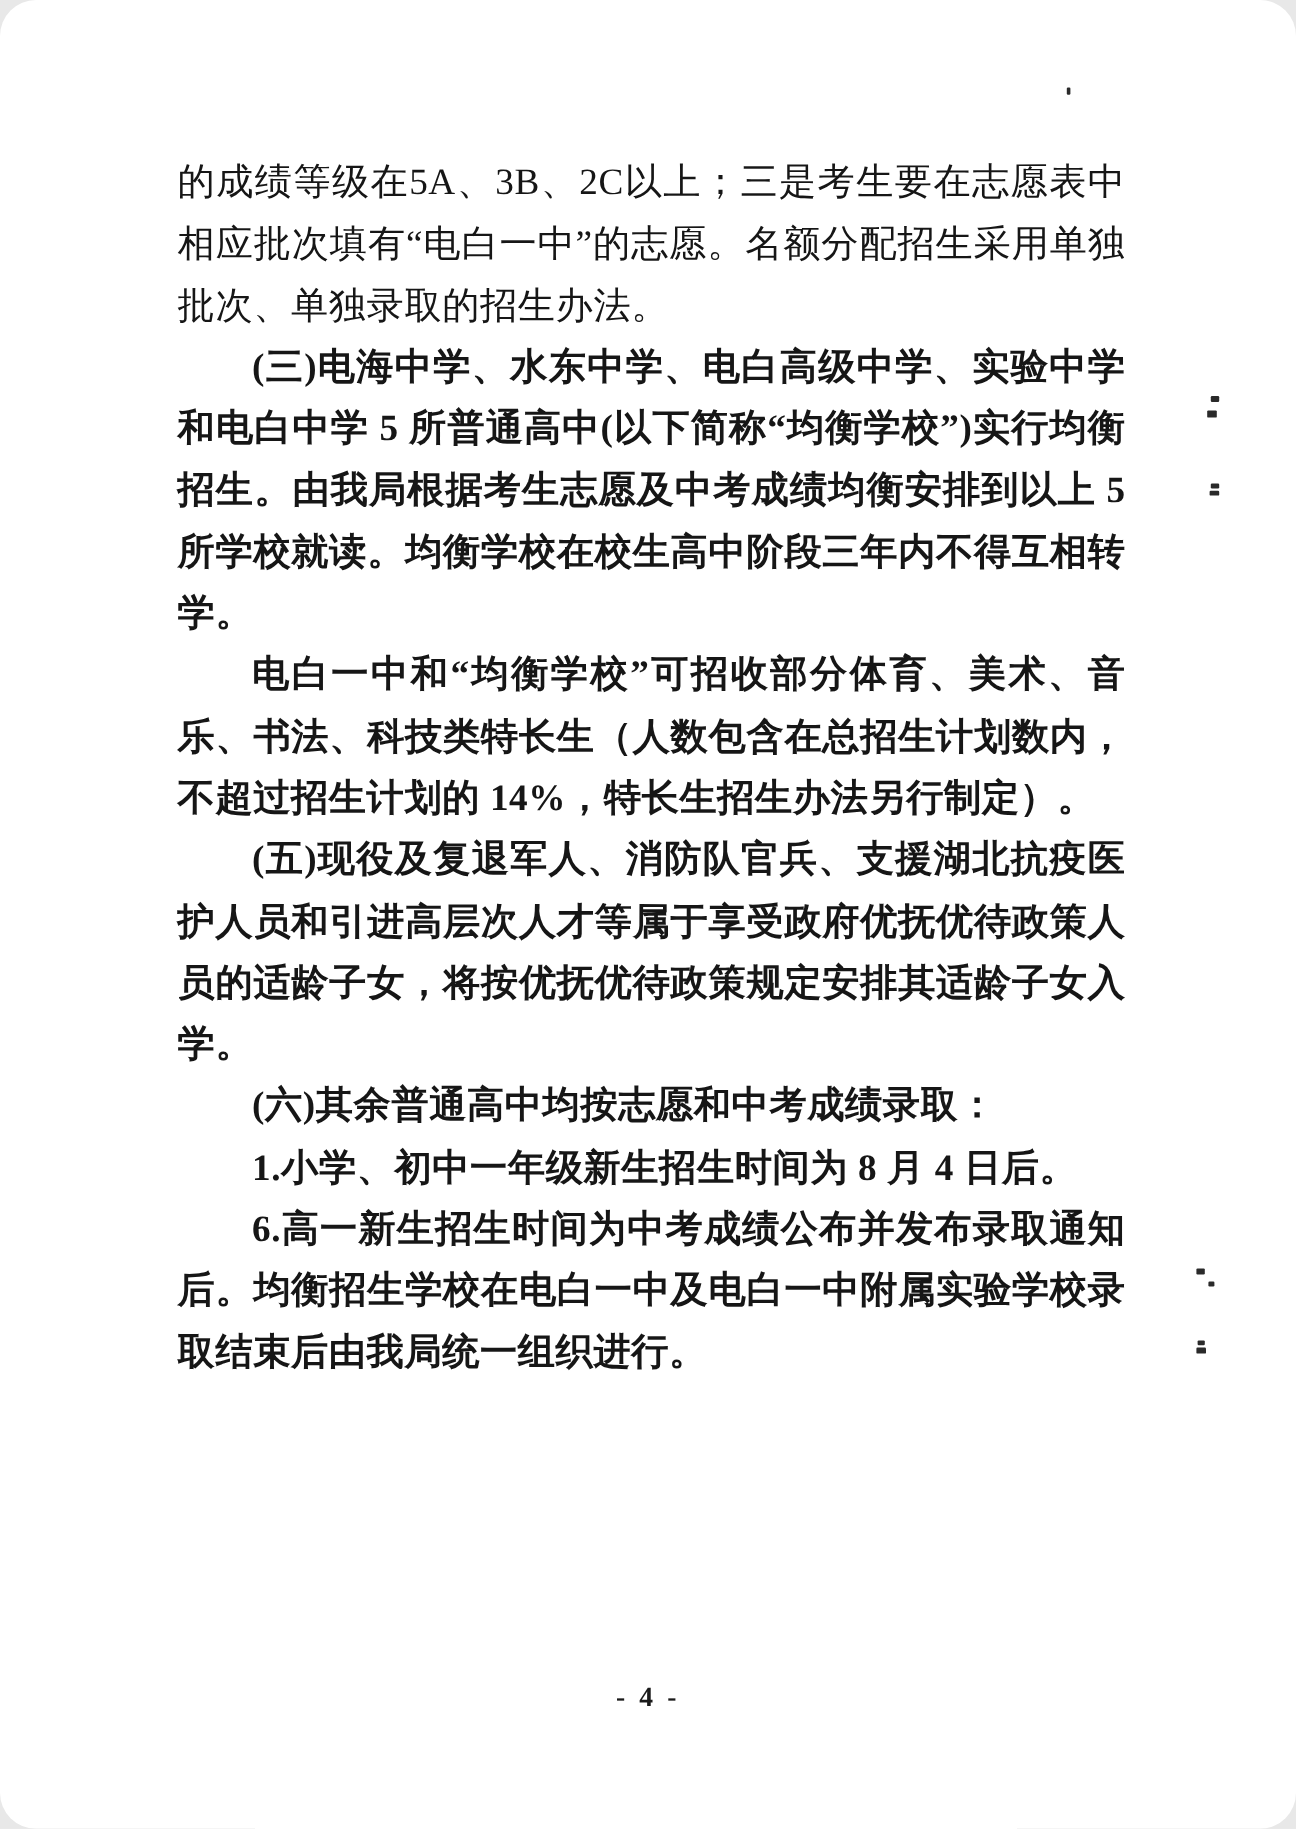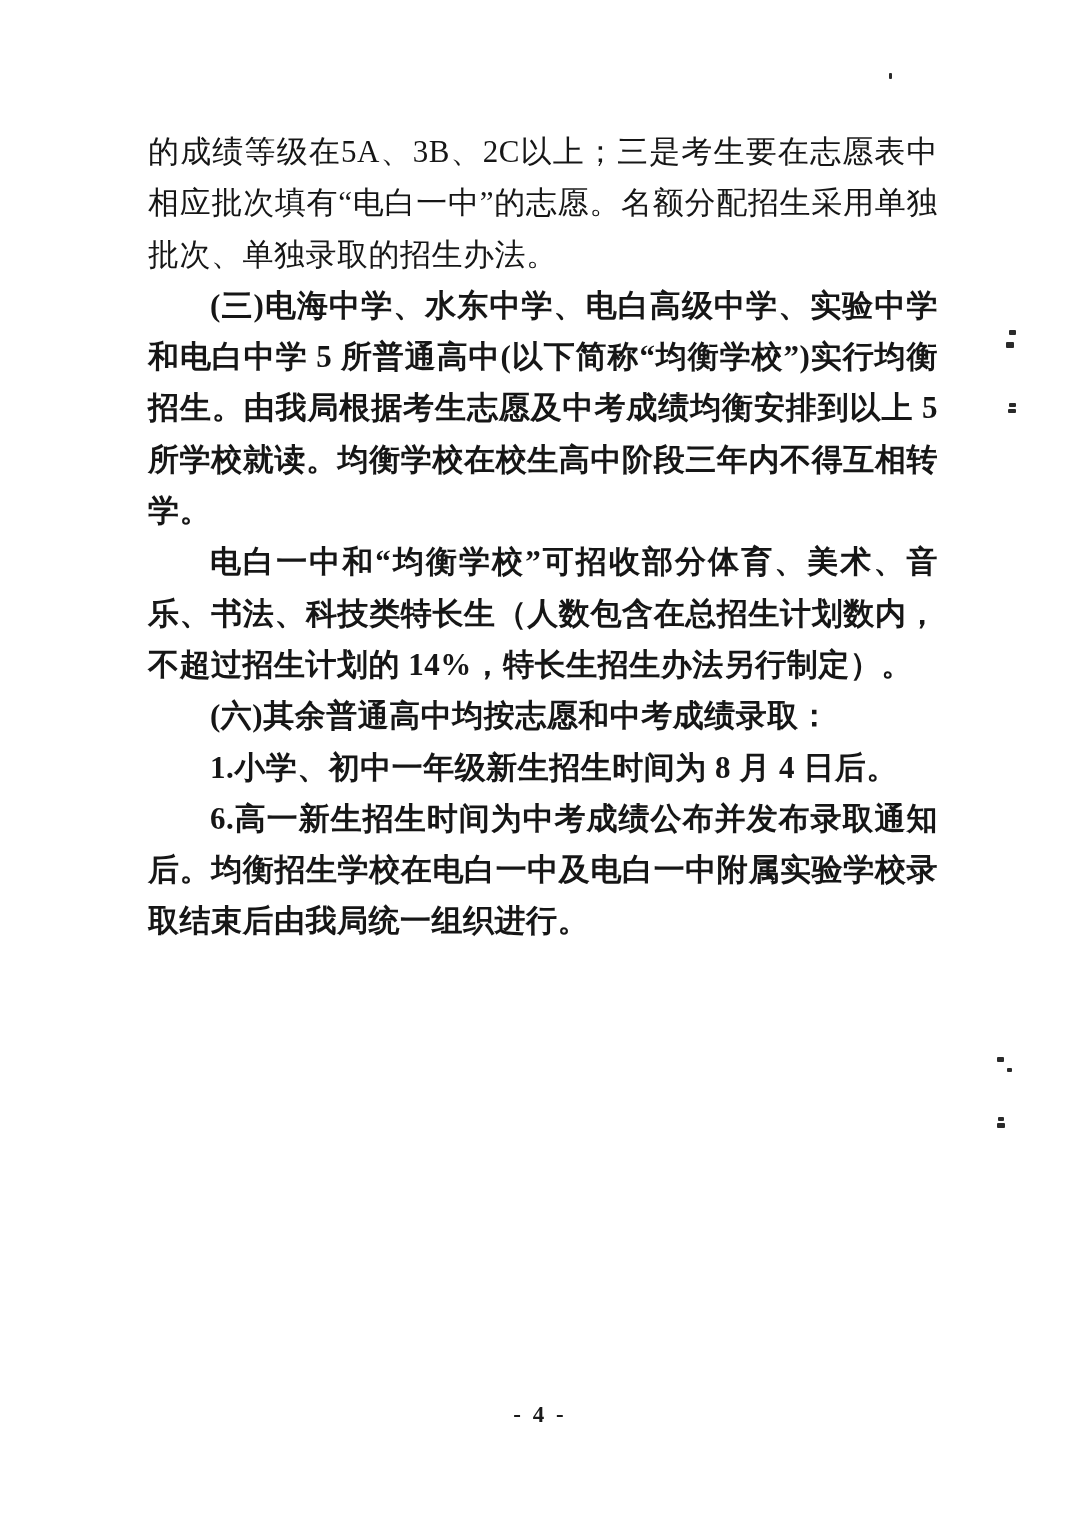--- a/index.html
+++ b/index.html
@@ -7,20 +7,21 @@
     padding: 0;
     background: #e8e8e8;
   }
   .page {
     position: relative;
     width: 1080px;
     height: 1524px;
     background: #ffffff;
     overflow: hidden;
     font-family: "Liberation Serif", "DejaVu Serif", serif;
+    border-radius: 30px;
   }
   .content {
     position: absolute;
     left: 148px;
     top: 126px;
     width: 790px;
     font-size: 31px;
     line-height: 51.3px;
     color: #161616;
     text-align: justify;
@@ -63,20 +64,21 @@
 </style>
 </head>
 <body>
 
 <div class="page">
 
   <div class="content">
     <p class="para">的成绩等级在5A、3B、2C以上；三是考生要在志愿表中相应批次填有“电白一中”的志愿。名额分配招生采用单独批次、单独录取的招生办法。</p>
     <p class="para indent">(三)电海中学、水东中学、电白高级中学、实验中学和电白中学 5 所普通高中(以下简称“均衡学校”)实行均衡招生。由我局根据考生志愿及中考成绩均衡安排到以上 5 所学校就读。均衡学校在校生高中阶段三年内不得互相转学。</p>
     <p class="para indent">电白一中和“均衡学校”可招收部分体育、美术、音乐、书法、科技类特长生（人数包含在总招生计划数内，不超过招生计划的 14%，特长生招生办法另行制定）。</p>
+    <p class="para indent">(五)现役及复退军人、消防队官兵、支援湖北抗疫医护人员和引进高层次人才等属于享受政府优抚优待政策人员的适龄子女，将按优抚优待政策规定安排其适龄子女入学。</p>
     <p class="para indent">(六)其余普通高中均按志愿和中考成绩录取：</p>
     <p class="para indent">1.小学、初中一年级新生招生时间为 8 月 4 日后。</p>
     <p class="para indent">6.高一新生招生时间为中考成绩公布并发布录取通知后。均衡招生学校在电白一中及电白一中附属实验学校录取结束后由我局统一组织进行。</p>
   </div>
 
   <div class="footer">- 4 -</div>
 
   <div class="speck s1"></div>
   <div class="speck s2"></div>
   <div class="speck s3"></div>

